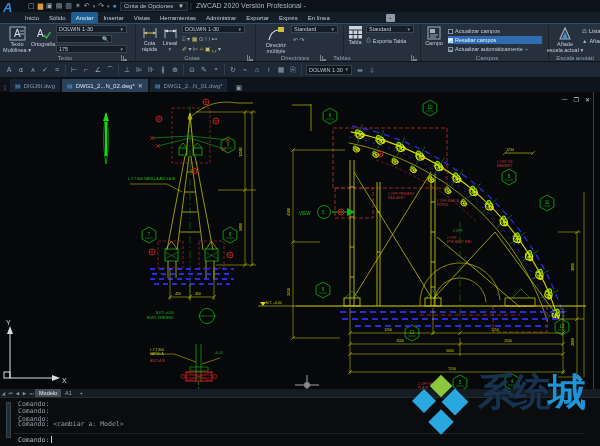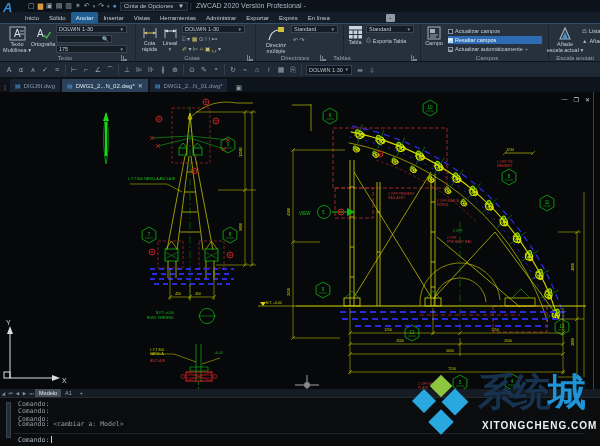--- a/index.html
+++ b/index.html
@@ -703,15 +703,14 @@
   <div class="abs" id="wm">
     <svg width="80" height="80" viewBox="0 0 80 80" style="position:absolute;left:0;top:0;">
       <g id="wmdiamonds">
           <rect x="29" y="12" width="16" height="16" fill="#8dc63f" transform="rotate(45 37 20)"></rect>
           <rect x="11.5" y="26.5" width="17" height="17" fill="#29a8e0" transform="rotate(45 20 35)"></rect>
           <rect x="41.5" y="26.5" width="19" height="19" fill="#29a8e0" transform="rotate(45 51 36)"></rect>
           <rect x="28" y="47" width="18" height="18" fill="#29a8e0" transform="rotate(45 37 56)"></rect>
         </g>
     </svg>
     <div id="wmcn"><span class="dk">系统</span><span class="bl">城</span></div>
-    <div id="wmurl">XITONGCHENG.COM</div>
   </div>
 </div>
 
 </body></html>

